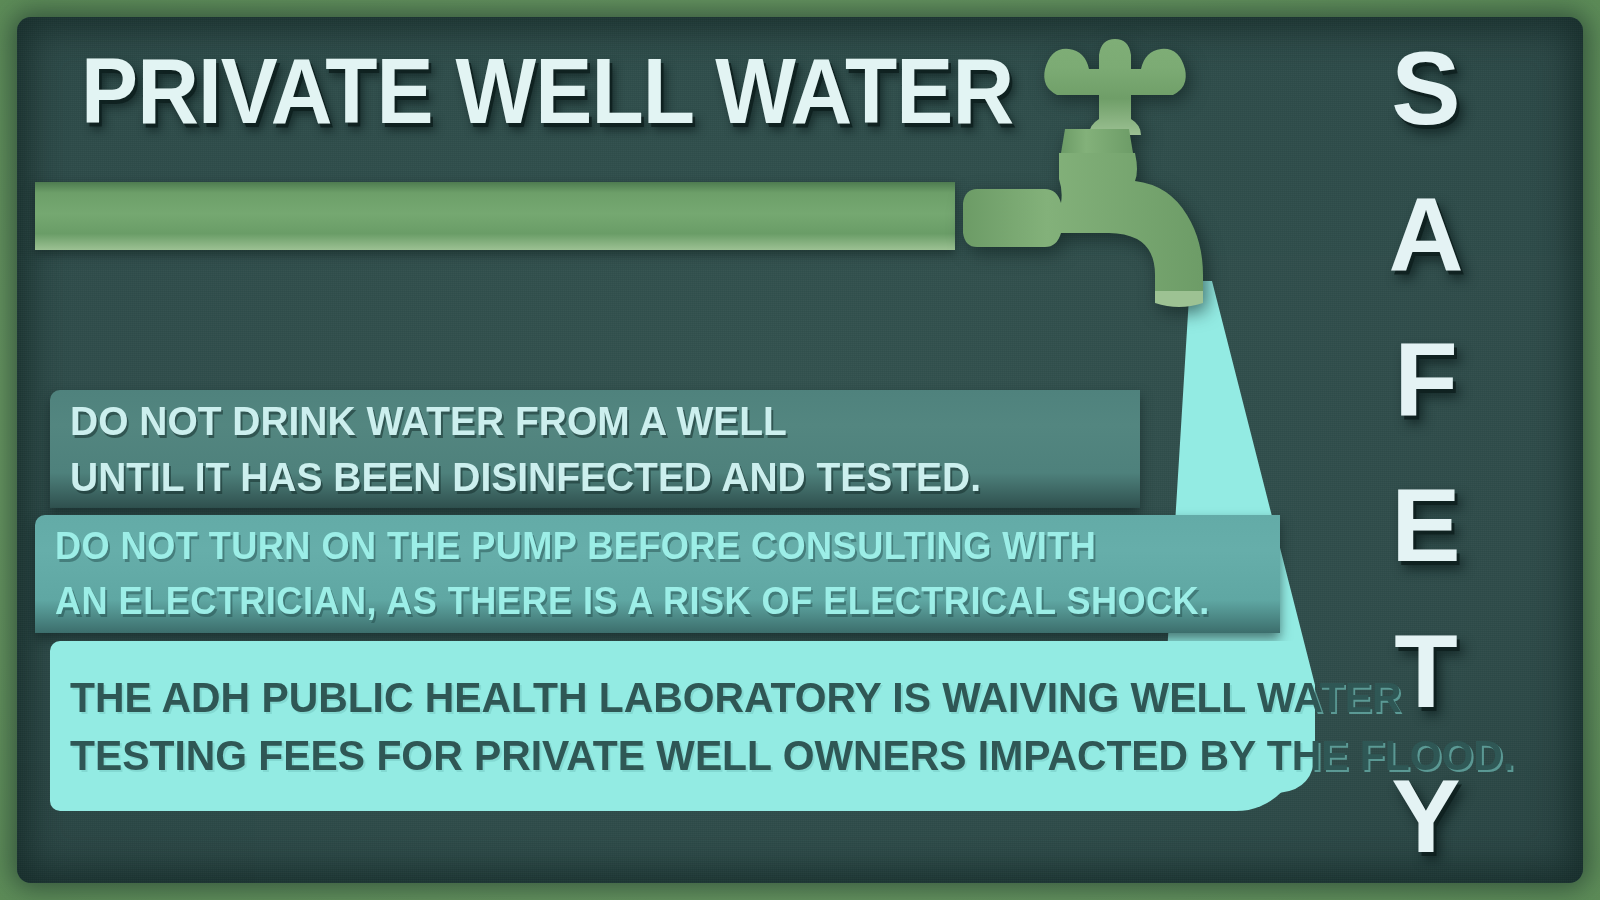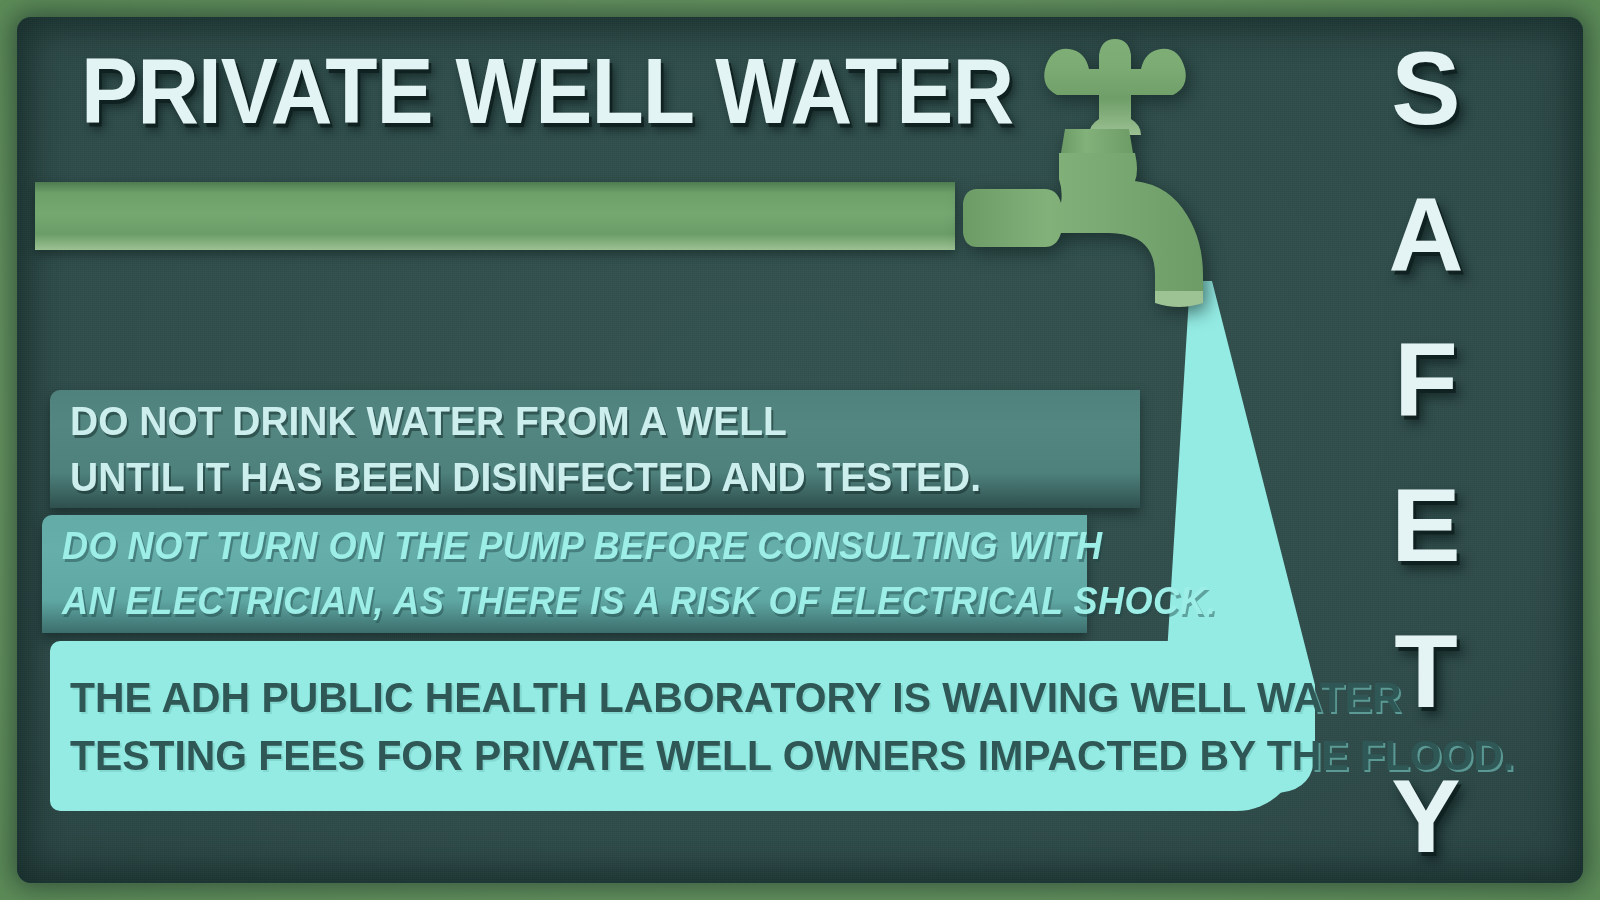--- a/index.html
+++ b/index.html
@@ -98,24 +98,23 @@
   }
 
   #band1 {
     left:33px; top:373px; width:1090px; height:118px;
     background:linear-gradient(180deg,#4f827d 0%, #538680 30%, #4e817c 70%, #2f504e 100%);
     border-top-left-radius:10px;
   }
   #band1 .line { color:#ccefee; font-size:41px; line-height:56px; text-shadow:2px 3px 0 rgba(22,48,46,.55); }
 
   #band2 {
-    left:25px; top:498px; width:1045px; height:118px;
+    left:18px; top:498px; width:1245px; height:118px;
     background:linear-gradient(180deg,#63aba7 0%, #66aeaa 30%, #5fa7a3 72%, #3c6e6c 100%);
     border-top-left-radius:10px;
-    font-style:italic;
   }
   #band2 .line { color:#9ceee7; font-size:38px; line-height:55px; letter-spacing:.5px;
                  text-shadow:2px 3px 0 rgba(30,72,70,.45); }
 
   #band3 {
     left:33px; top:624px; width:1250px; height:170px;
     background:#93ebe3;
     border-top-left-radius:10px;
     border-bottom-left-radius:10px;
     border-bottom-right-radius:64px;

